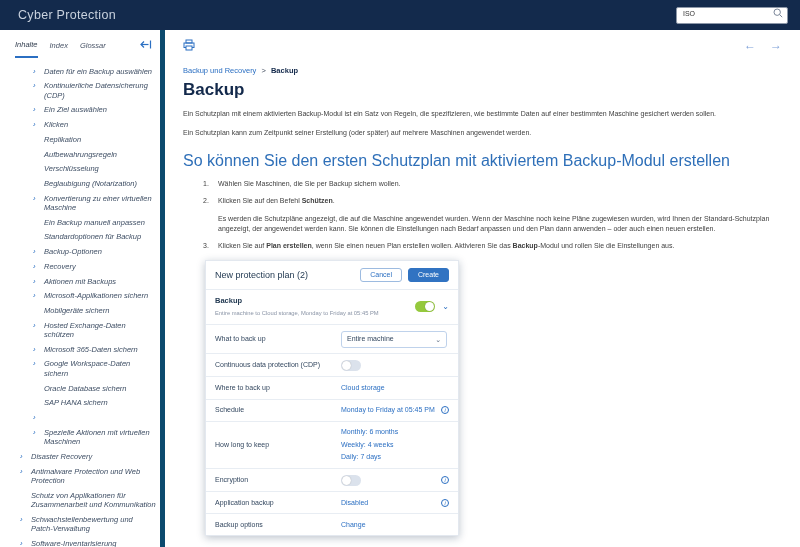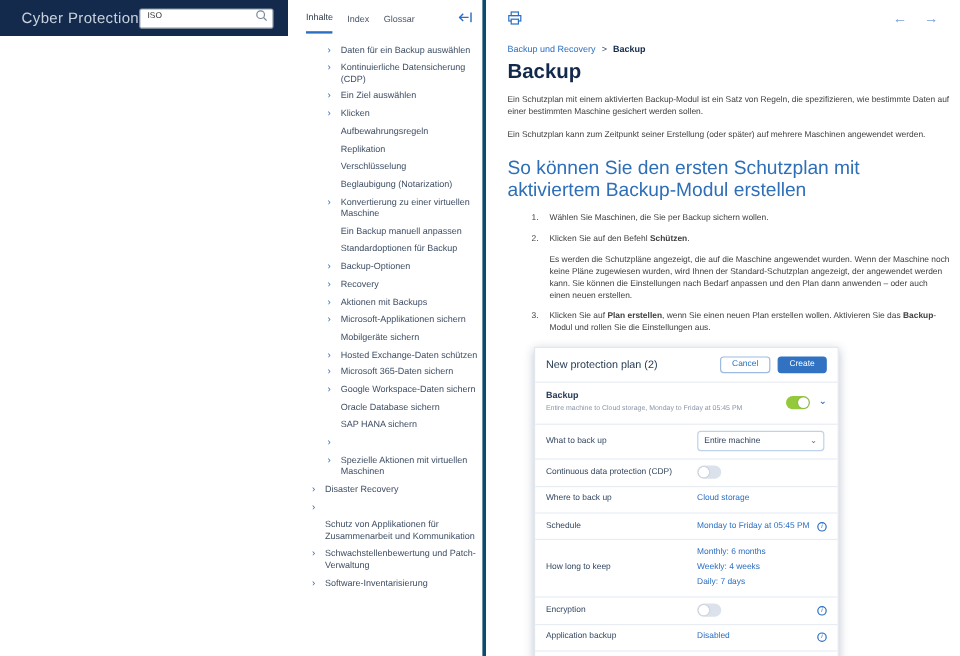--- a/index.html
+++ b/index.html
@@ -1,35 +1,35 @@
 <!DOCTYPE html>
 <html><head>
 <meta charset="utf-8">
 <style>
   * { margin:0; padding:0; box-sizing:border-box; }
   html,body { width:800px; height:547px; overflow:hidden; background:#fff;
               font-family:"Liberation Sans", sans-serif; }
-  .page { width:800px; height:547px; display:flex; flex-direction:row; background:#fff; }
+  .page { width:800px; height:547px; display:flex; flex-direction:column; background:#fff; }
 
   
   .app-header { height:30px; background:#132A4C; display:flex; align-items:center;
                 justify-content:space-between; padding:0 12px 0 18px; flex:0 0 auto; }
   .app-title { color:#C9D2DE; font-size:12.5px; letter-spacing:.3px; font-weight:400; }
   .searchbox { width:112px; height:17px; background:#fff; border:1px solid #8C97A8; border-radius:2px;
                display:flex; align-items:center; padding:0 4px 4px 6px; }
   .searchbox input { border:none; outline:none; flex:1; font-size:7px; color:#333; width:80px;
                      font-family:"Liberation Sans", sans-serif; background:transparent; }
   .search-icon svg { display:block; }
 
   
   .body-row { flex:1; display:flex; min-height:0; }
 
   
-  .sidebar { width:165px; flex:0 0 165px; border-right:3px solid #0c4a6e; display:flex;
-             flex-direction:column; min-height:0; }
+  .sidebar { width:165px; flex:0 0 165px; border-right:5px solid #0c4a6e; display:flex;
+             flex-direction:column; min-height:0;font-style:italic; }
   .tabs-row { height:28px; display:flex; align-items:center; padding:0 8px 0 15px; flex:0 0 auto; }
   .tab { font-size:7.5px; color:#4A5568; margin-right:12px; padding:9px 0 7px 0; cursor:pointer; }
   .tab.active { border-bottom:2px solid #2B6FC2; color:#2F3B4C; }
   .collapse-icon { margin-left:auto; display:flex; align-items:center; }
   .nav-list { flex:1; overflow:hidden; padding:6px 4px 0 0; }
   .nav-item { display:flex; font-size:7.5px; line-height:9.5px; color:#3E4E64; padding:2.6px 0; cursor:pointer; }
   .nav-item .chev { color:#2B6FC2; font-size:8px; line-height:9.5px; width:11px; flex:0 0 11px; text-align:left; }
   .nav-item .chev.hidden { visibility:hidden; }
   .nav-item.lvl1 { padding-left:20px; }
   .nav-item.lvl2 { padding-left:33px; }
@@ -136,28 +136,28 @@
           <div class="nav-item lvl2">
           <span class="chev">›</span>
           <span class="nav-label">Ein Ziel auswählen</span>
         </div>
           <div class="nav-item lvl2">
           <span class="chev">›</span>
           <span class="nav-label">Klicken</span>
         </div>
           <div class="nav-item lvl2">
           <span class="chev hidden"></span>
+          <span class="nav-label">Replikation</span>
+        </div>
+          <div class="nav-item lvl2">
+          <span class="chev hidden"></span>
           <span class="nav-label">Aufbewahrungsregeln</span>
         </div>
           <div class="nav-item lvl2">
           <span class="chev hidden"></span>
-          <span class="nav-label">Replikation</span>
-        </div>
-          <div class="nav-item lvl2">
-          <span class="chev hidden"></span>
           <span class="nav-label">Verschlüsselung</span>
         </div>
           <div class="nav-item lvl2">
           <span class="chev hidden"></span>
           <span class="nav-label">Beglaubigung (Notarization)</span>
         </div>
           <div class="nav-item lvl2">
           <span class="chev">›</span>
           <span class="nav-label">Konvertierung zu einer virtuellen Maschine</span>
         </div>
@@ -215,20 +215,21 @@
           <div class="nav-item lvl2">
           <span class="chev">›</span>
           <span class="nav-label">Spezielle Aktionen mit virtuellen Maschinen</span>
         </div>
           <div class="nav-item lvl1">
           <span class="chev">›</span>
           <span class="nav-label">Disaster Recovery</span>
         </div>
           <div class="nav-item lvl1">
           <span class="chev">›</span>
+          <span class="nav-label">Antimalware Protection und Web Protection</span>
         </div>
           <div class="nav-item lvl1">
           <span class="chev hidden"></span>
           <span class="nav-label">Schutz von Applikationen für Zusammenarbeit und Kommunikation</span>
         </div>
           <div class="nav-item lvl1">
           <span class="chev">›</span>
           <span class="nav-label">Schwachstellenbewertung und Patch-Verwaltung</span>
         </div>
           <div class="nav-item lvl1">

